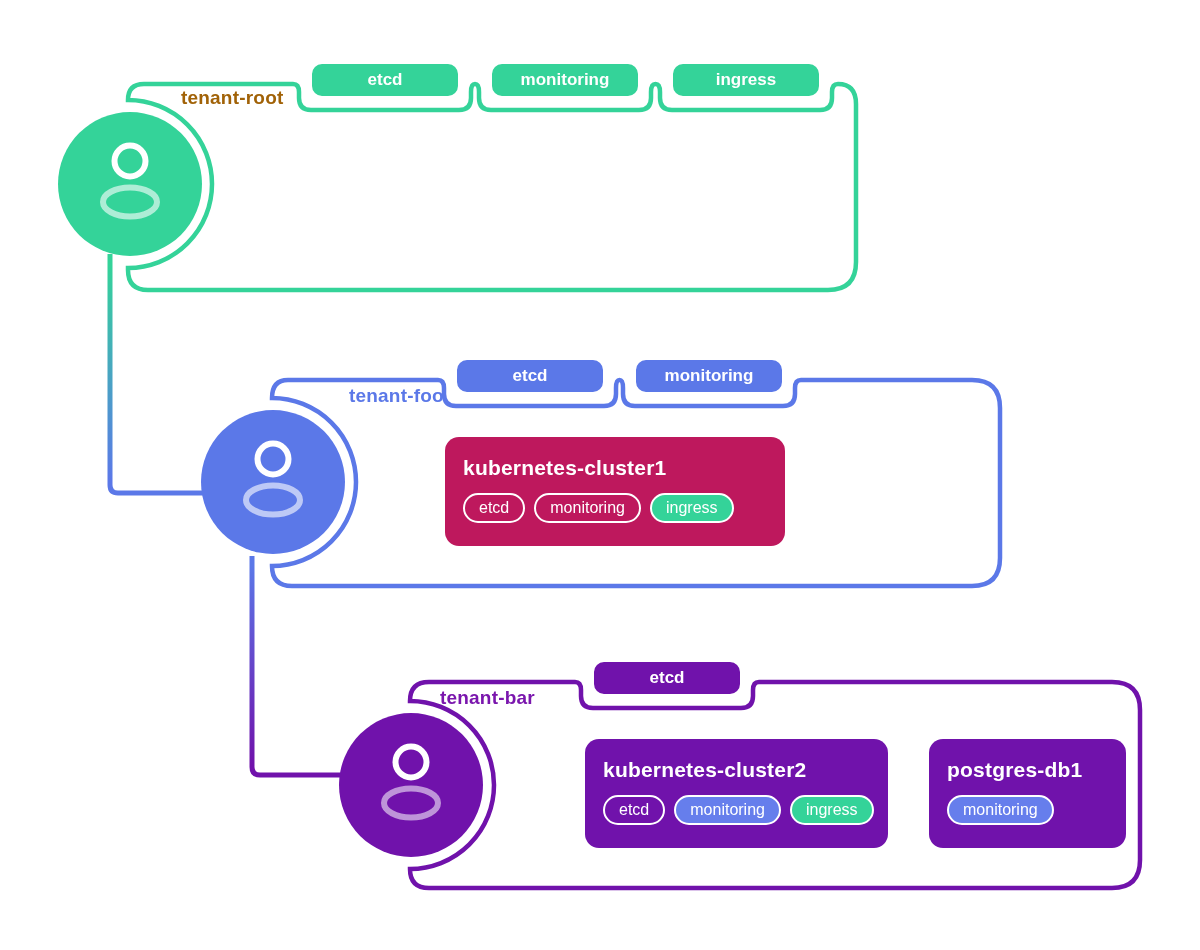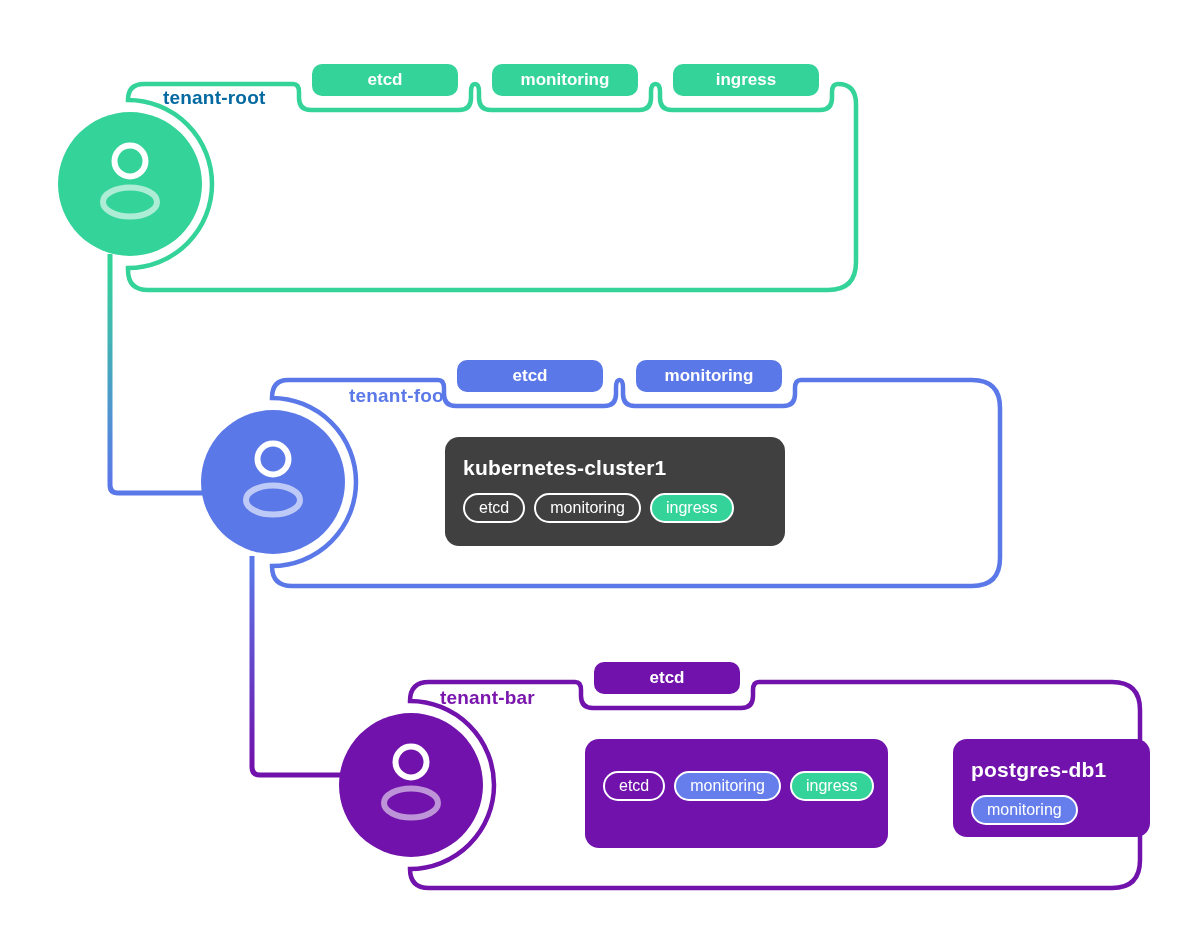--- a/index.html
+++ b/index.html
@@ -2,40 +2,40 @@
 <html><head>
 <meta charset="utf-8">
 <style>
   html,body{margin:0;padding:0;background:#ffffff;}
   body{width:1200px;height:950px;position:relative;overflow:hidden;
        font-family:"Liberation Sans", sans-serif;}
   .canvas{position:absolute;inset:0;}
   svg.wires{position:absolute;left:0;top:0;z-index:1;}
 
   .tenant-label{position:absolute;z-index:3;font-size:19px;font-weight:bold;letter-spacing:.2px;}
-  .tenant-label.green{color:#0369a1;}
+  .tenant-label.green{color:#a16207;margin-left:18px;}
   .tenant-label.blue{color:#5b78e8;margin-left:39px;}
   .tenant-label.purple{color:#7a16ad;}
 
   .tag{position:absolute;z-index:3;width:152px;height:38px;box-sizing:border-box;
        border:3px solid #ffffff;border-radius:13px;color:#ffffff;font-weight:bold;
        font-size:17px;display:flex;align-items:center;justify-content:center;}
   .tag.green{background:#34d399;}
   .tag.blue{background:#5b78e8;}
   .tag.purple{background:#7012ab;}
 
   .avatar{position:absolute;z-index:4;width:144px;height:144px;border-radius:50%;
           display:flex;align-items:center;justify-content:center;}
   .avatar.green{background:#34d399;}
   .avatar.blue{background:#5b78e8;}
   .avatar.purple{background:#7012ab;}
 
   .card{position:absolute;z-index:3;box-sizing:border-box;border-radius:14px;
         color:#ffffff;padding:19px 18px 0 18px;}
-  .card.blue{background:#404040;}
+  .card.blue{background:#be185d;}
   .card.purple{background:#7012ab;}
   .card-title{font-size:21px;font-weight:bold;letter-spacing:.2px;}
   .pill-row{display:flex;gap:9px;margin-top:13px;}
   .pill{height:30px;box-sizing:border-box;border:2px solid #ffffff;border-radius:15px;
         display:inline-flex;align-items:center;padding:0 14px;font-size:16px;color:#ffffff;
         background:transparent;white-space:nowrap;}
   .pill.blue{background:#667eec;}
   .pill.green{background:#34d399;}
 </style>
 </head>
@@ -117,27 +117,28 @@
   <div class="tag purple" style="left:591px;top:659px;">etcd</div>
 
   <div class="avatar purple" style="left:339px;top:713px;">
     <svg width="144" height="144" viewBox="0 0 144 144">
       <circle cx="72" cy="49" r="15.5" fill="none" stroke="#ffffff" stroke-width="6"></circle>
       <ellipse cx="72" cy="90" rx="27" ry="14.5" fill="none" stroke="#ffffff" stroke-opacity="0.55" stroke-width="6"></ellipse>
     </svg>
   </div>
 
   <div class="card purple" style="left:585px;top:739px;width:303px;height:109px;">
+    <div class="card-title">kubernetes-cluster2</div>
     <div class="pill-row">
       <span class="pill">etcd</span>
       <span class="pill blue">monitoring</span>
       <span class="pill green">ingress</span>
     </div>
   </div>
 
-  <div class="card purple" style="left:953px;top:739px;width:197px;height:98px;">
+  <div class="card purple" style="left:929px;top:739px;width:197px;height:109px;">
     <div class="card-title">postgres-db1</div>
     <div class="pill-row">
       <span class="pill blue">monitoring</span>
     </div>
   </div>
 
 </div>
 
 </body></html>

